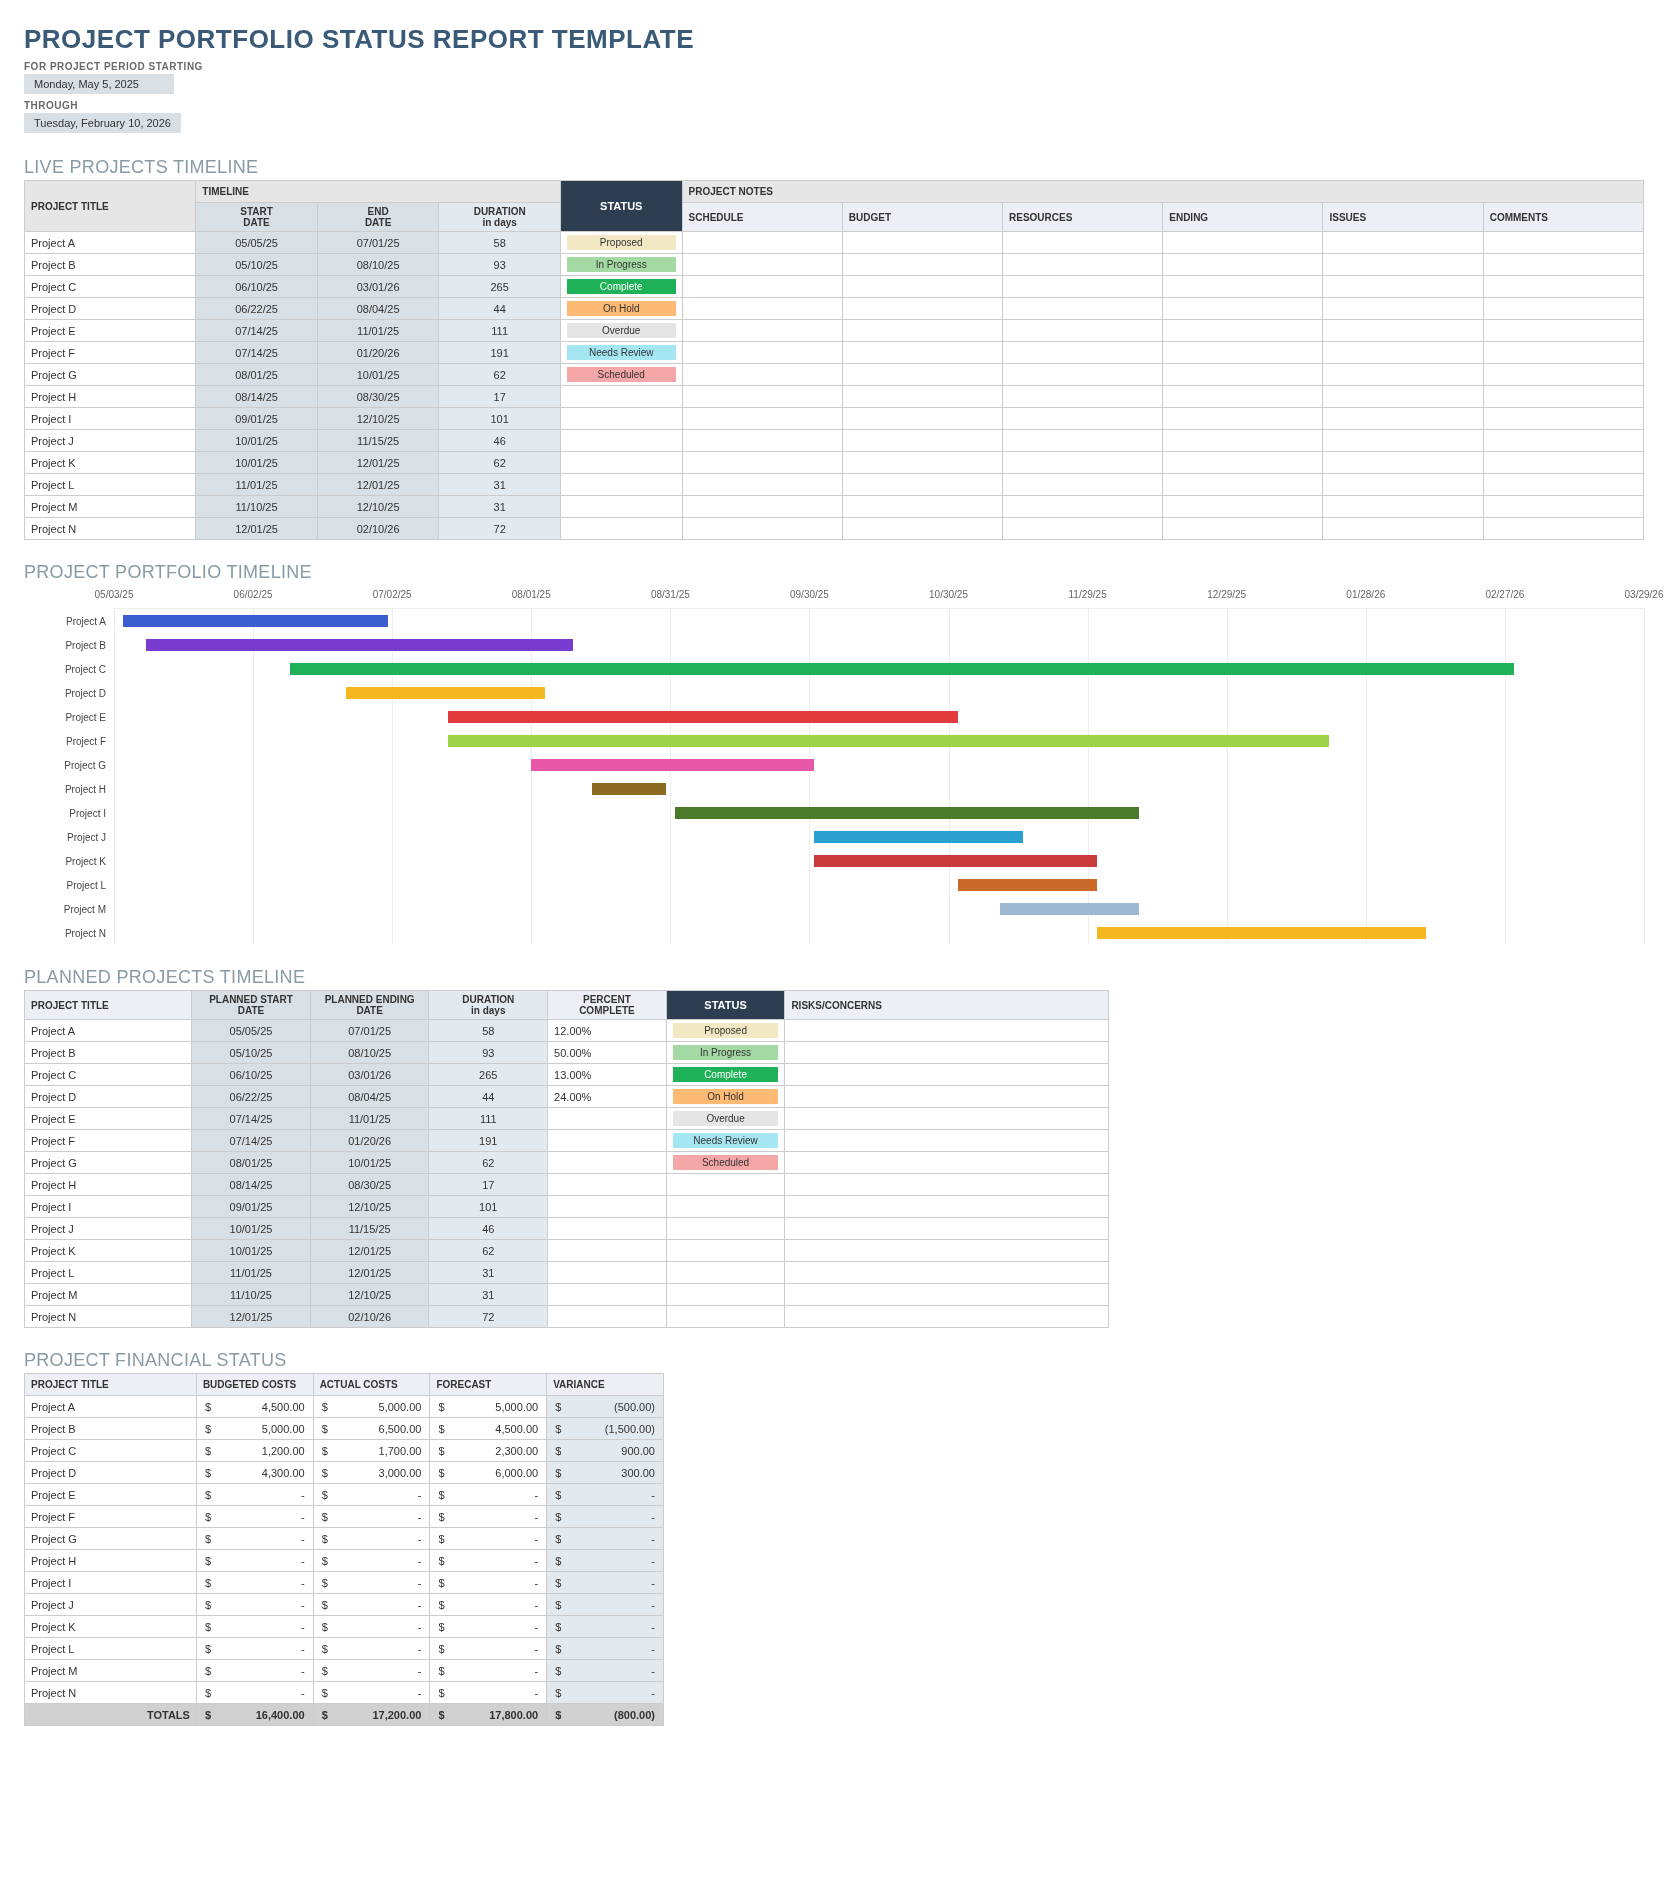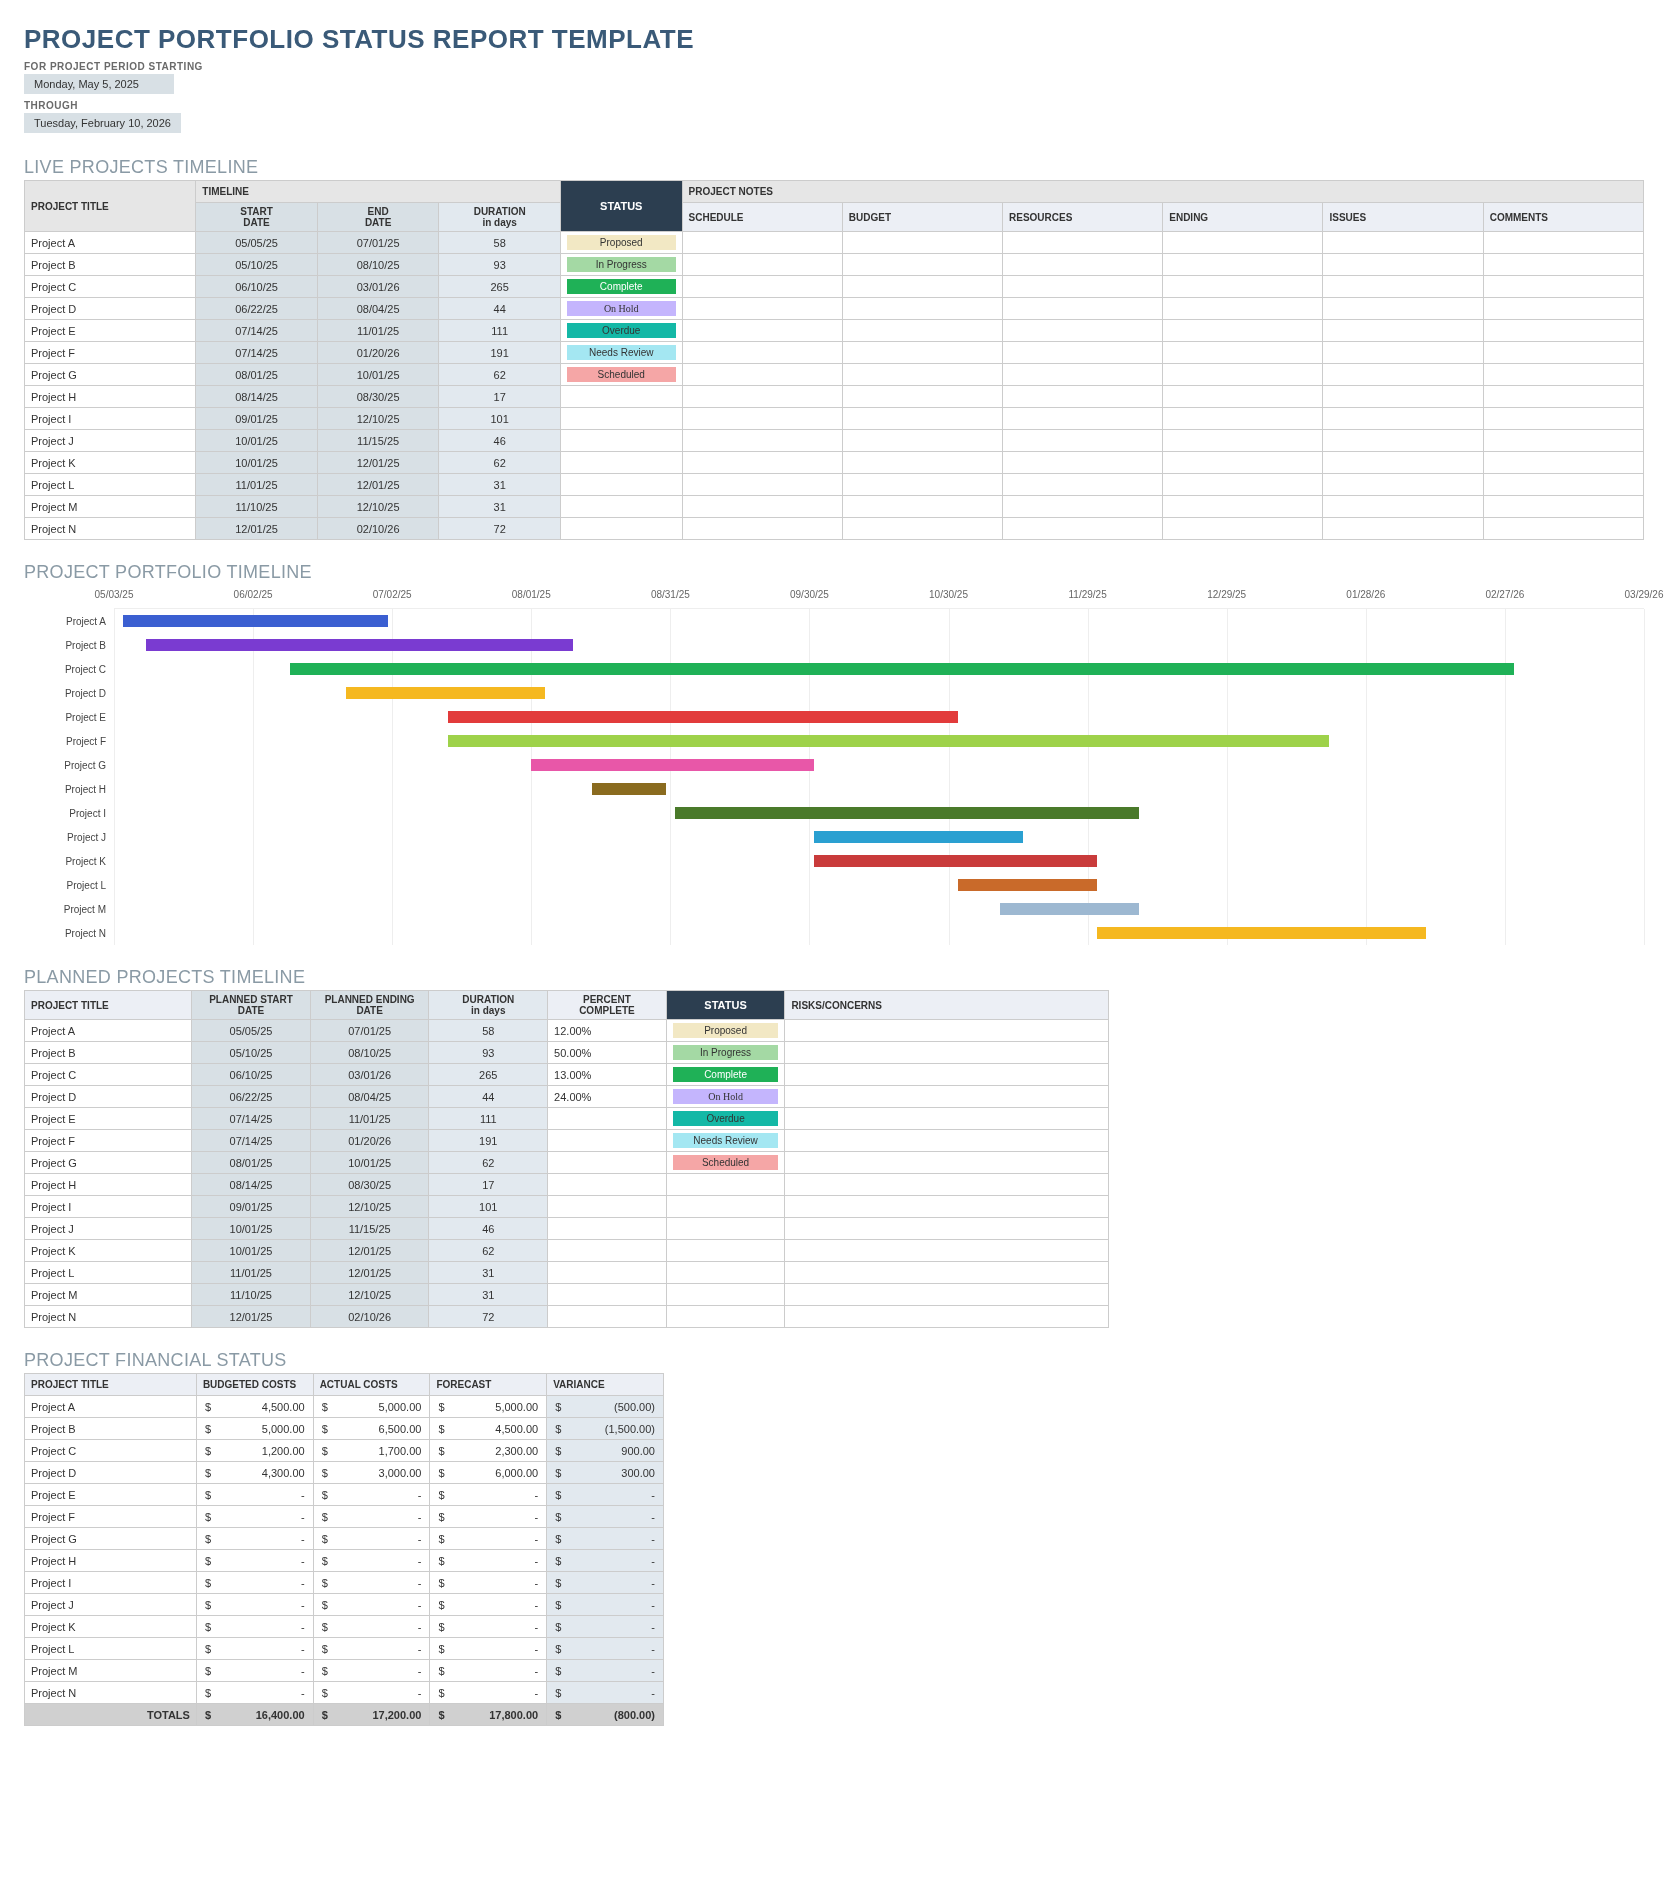--- a/index.html
+++ b/index.html
@@ -82,22 +82,22 @@
     background: #2c3e50;
     color: #fff;
     text-align: center;
     font-weight: 600;
     font-size: 11px;
   }
   
   .st-proposed    { background:#f2e8c4; }
   .st-inprogress  { background:#a4d9a4; }
   .st-complete    { background:#1fb157; color:#fff; }
-  .st-onhold      { background:#c4b5fd;font-family:Liberation Serif, serif; }
-  .st-overdue     { background:#14b8a6; }
+  .st-onhold      { background:#fdba74; }
+  .st-overdue     { background:#e5e5e5; }
   .st-needsreview { background:#a4e7f2; }
   .st-scheduled   { background:#f5a6a6; }
 
   
   .live-table { width: 1620px; }
 
   
   .gantt-wrap { width: 1620px; position:relative; }
   .gantt-axis { position:relative; height:24px; margin-left:90px; border-bottom:1px solid #eee;}
   .gantt-axis span {

